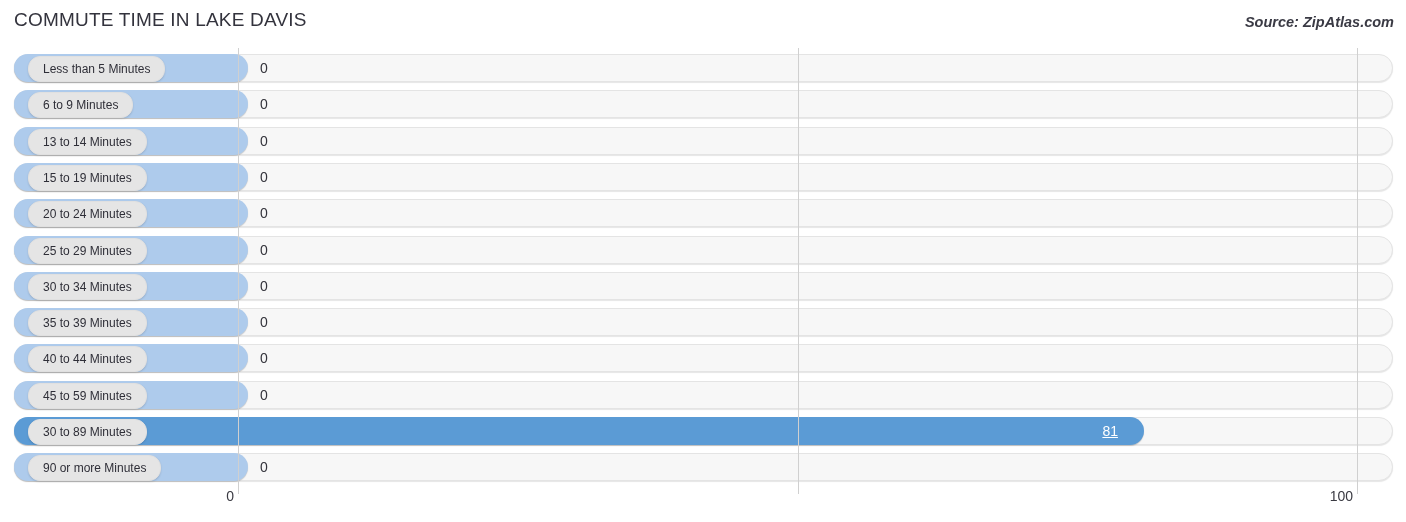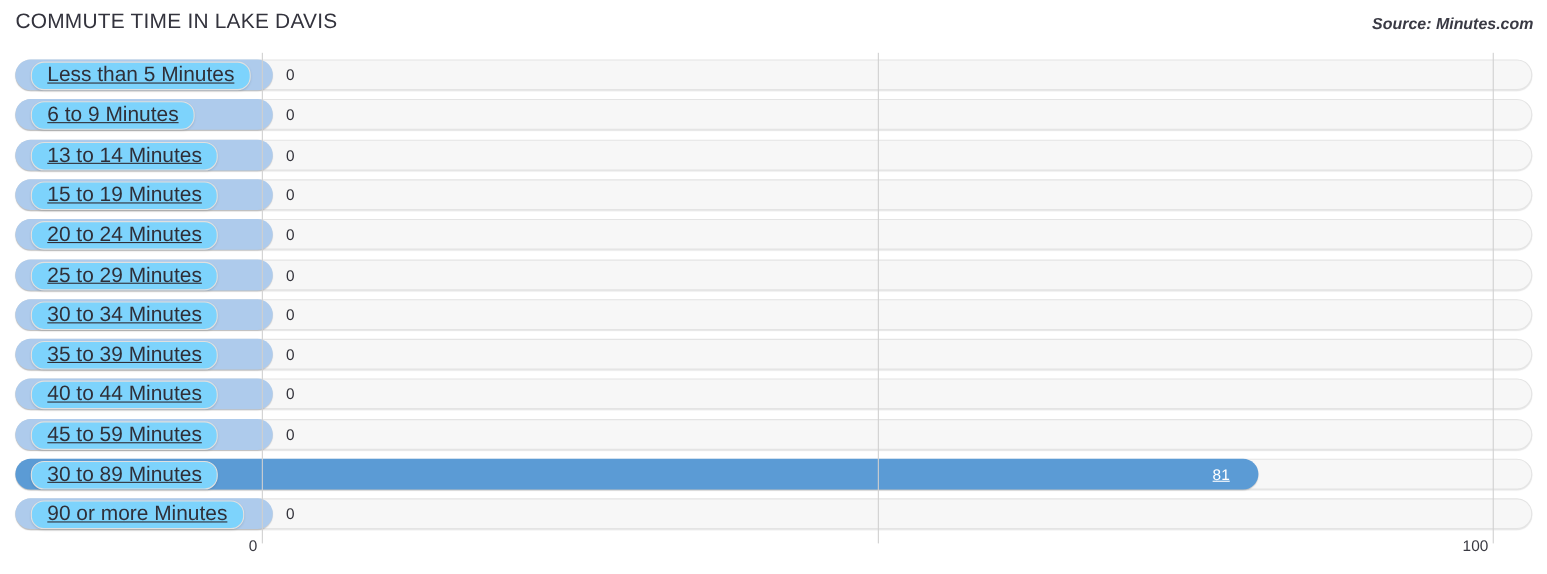--- a/index.html
+++ b/index.html
@@ -88,29 +88,28 @@
     box-shadow: 0 1px 1px rgba(0,0,0,0.18);
   }
   
   .row-label {
     position: absolute;
     left: 14px;
     top: 2px;
     height: 24px;
     line-height: 24px;
     padding: 0 14px;
-    background: #7dd3fc;
+    background: #e5e5e5;
     border: 1px solid #e0e0e0;
     border-radius: 12px;
-    font-size: 19px;
+    font-size: 12px;
     color: #2f2f38;
     white-space: nowrap;
     z-index: 4;
     box-shadow: 0 1px 2px rgba(0,0,0,0.13);
-    text-decoration: underline;
   }
   
   .row-value-out {
     position: absolute;
     top: 0;
     height: 28px;
     line-height: 28px;
     font-size: 14px;
     color: #33333b;
     white-space: nowrap;
@@ -142,21 +141,21 @@
     font-size: 14px;
     color: #3a3a42;
     transform: translateX(-100%);
     white-space: nowrap;
   }
 </style>
 </head>
 <body>
 
 <div id="chart-title">COMMUTE TIME IN LAKE DAVIS</div>
-<div id="source-note">Source: Minutes.com</div>
+<div id="source-note">Source: ZipAtlas.com</div>
 
 <div id="plot-area">
     <div class="gridline" style="left: 238px;"></div>
     <div class="gridline" style="left: 797.5px;"></div>
     <div class="gridline" style="left: 1357px;"></div>
     <div class="row" style="top: 6px;">
       <div class="row-track"></div>
       <div class="row-bar" style="width: 234px; background: rgb(174, 203, 236);"></div>
       <div class="row-label">Less than 5 Minutes</div>
       <div class="row-value-out" style="left: 246px;">0</div>

